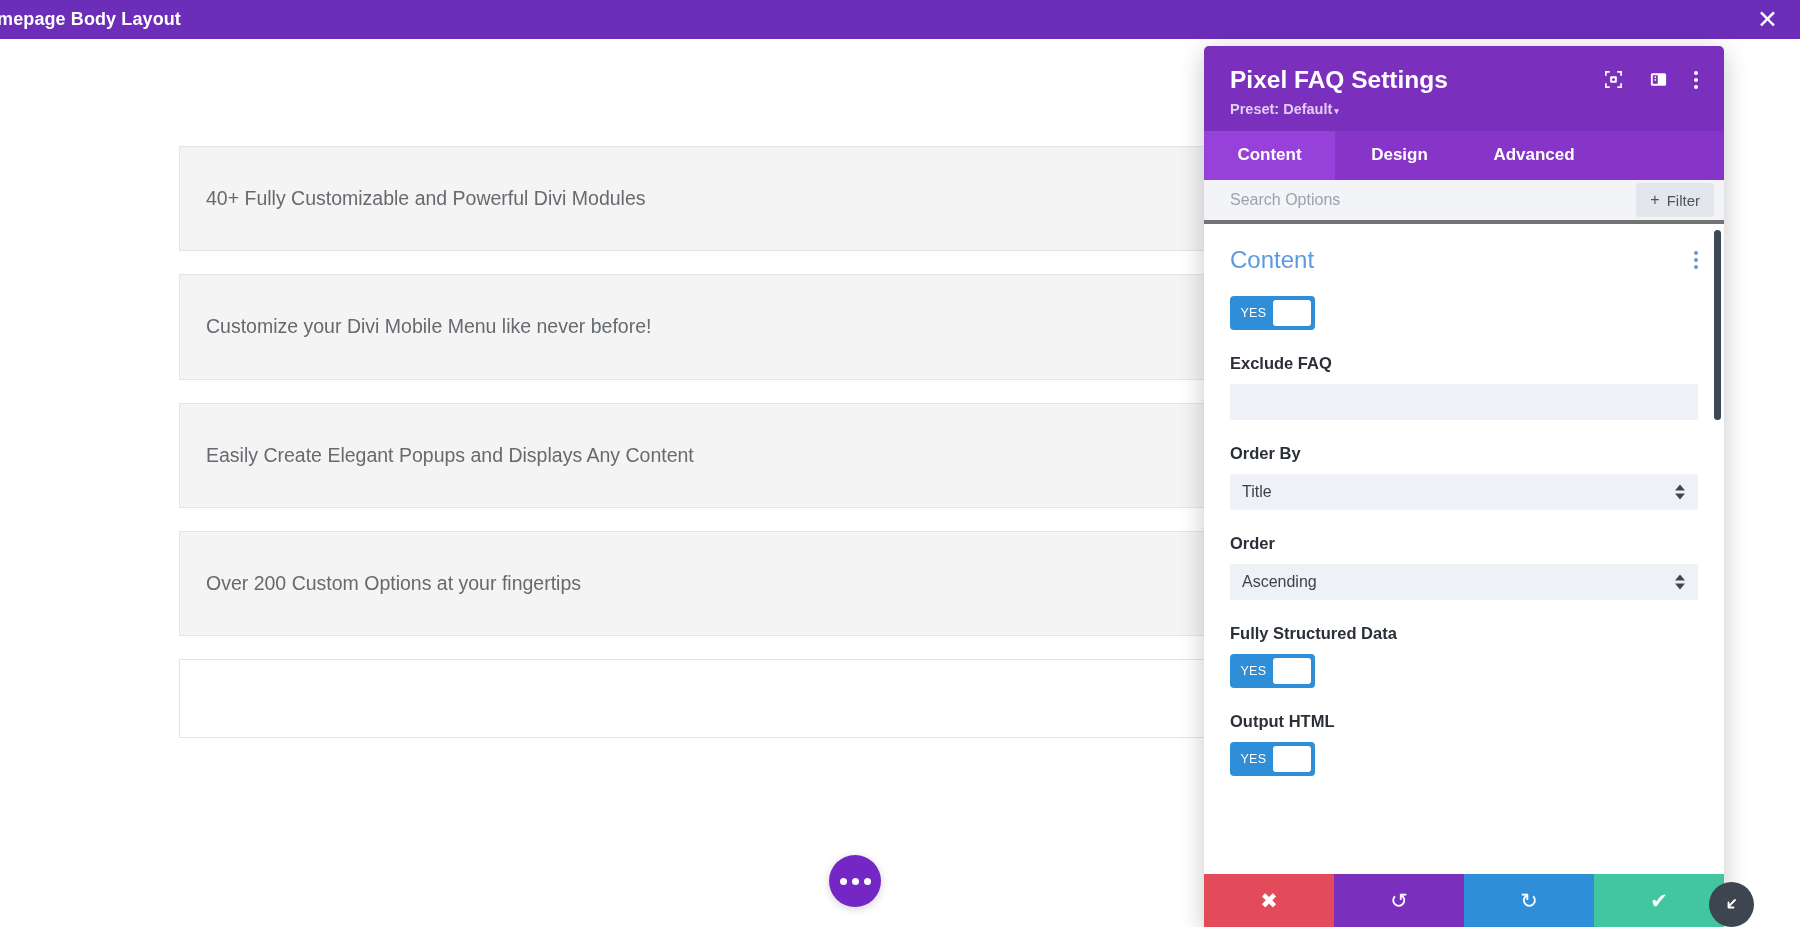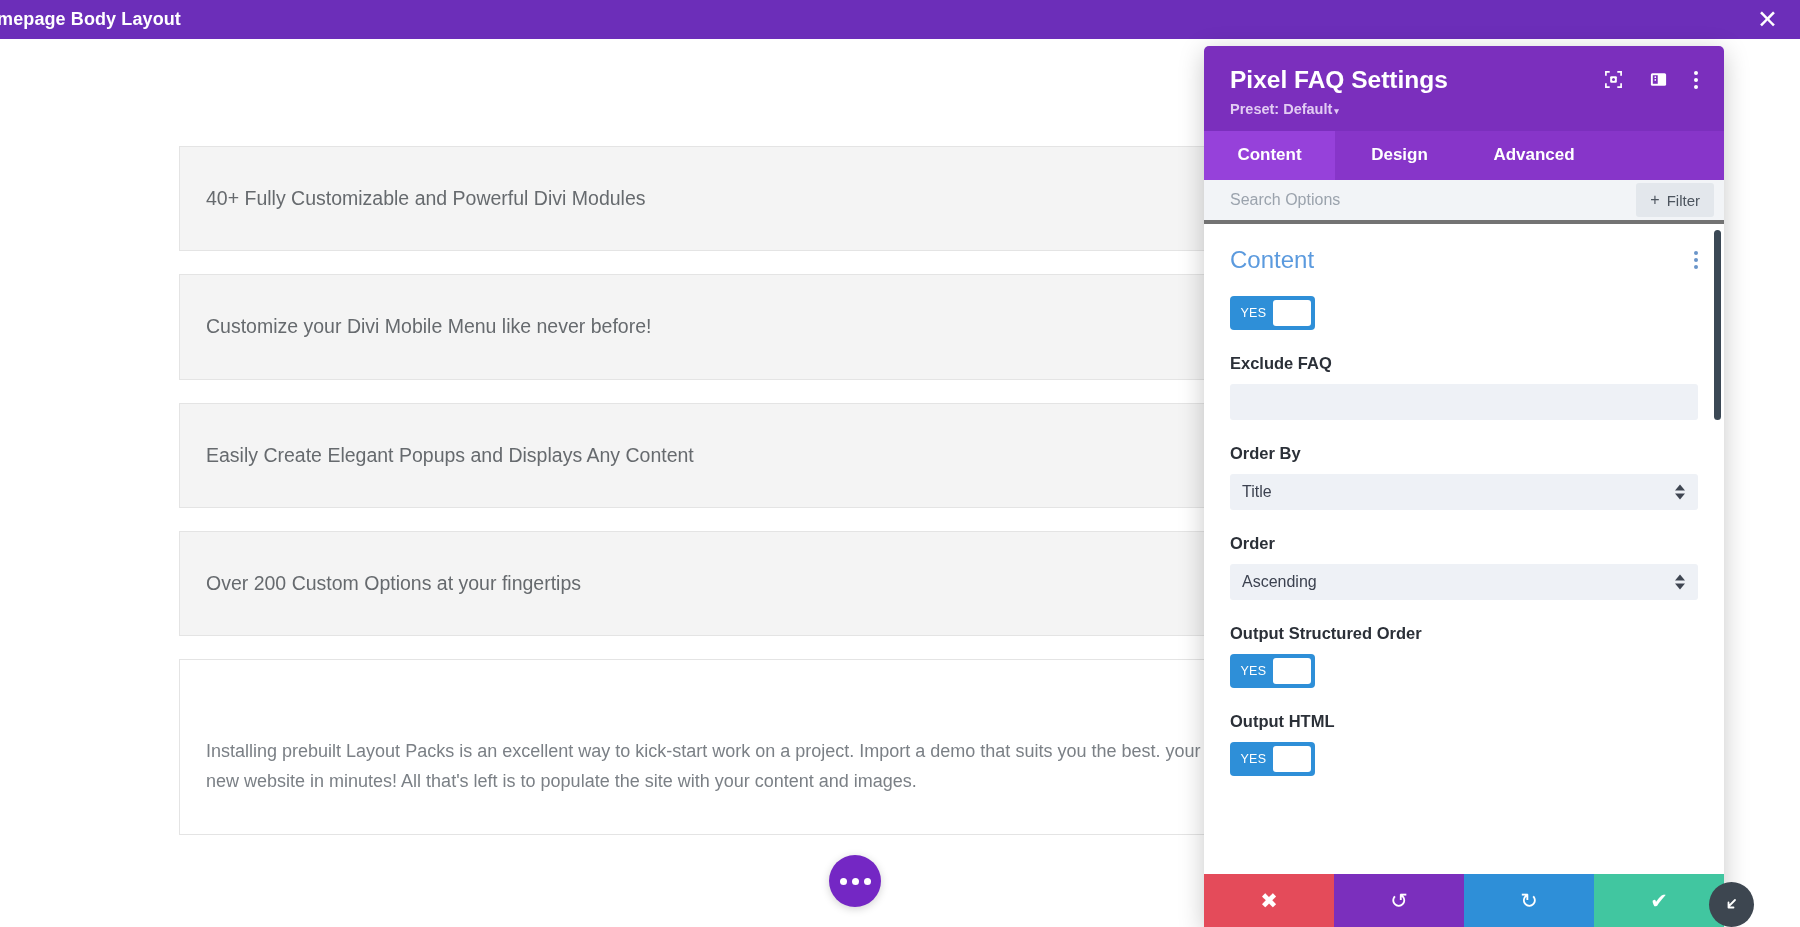--- a/index.html
+++ b/index.html
@@ -390,21 +390,20 @@
 
     <div class="faq-item">
       <div class="faq-title">Easily Create Elegant Popups and Displays Any Content</div>
     </div>
 
     <div class="faq-item">
       <div class="faq-title">Over 200 Custom Options at your fingertips</div>
     </div>
 
     <div class="faq-item expanded">
-      <div class="faq-body">Installing prebuilt Layout Packs is an excellent way to kick-start work on a project. Import a demo that suits you the best. your new website in minutes! All that's left is to populate the site with your content and images.</div>
     </div>
 
   </div>
 
   <div id="page-settings-button">
     <span class="dot"></span>
     <span class="dot"></span>
     <span class="dot"></span>
   </div>
 
@@ -499,21 +498,21 @@
           <span>Ascending</span>
         </div>
         <span class="select-arrows">
           <span class="up"></span>
             <span class="dn"></span>
         </span>
       </div>
     </div>
 
     <div class="field">
-      <div class="field-label">Output Structured Order</div>
+      <div class="field-label">Fully Structured Data</div>
       <div class="toggle">
         <span class="lbl">YES</span>
         <span class="knob"></span>
       </div>
     </div>
 
     <div class="field">
       <div class="field-label">Output HTML</div>
       <div class="toggle">
         <span class="lbl">YES</span>

